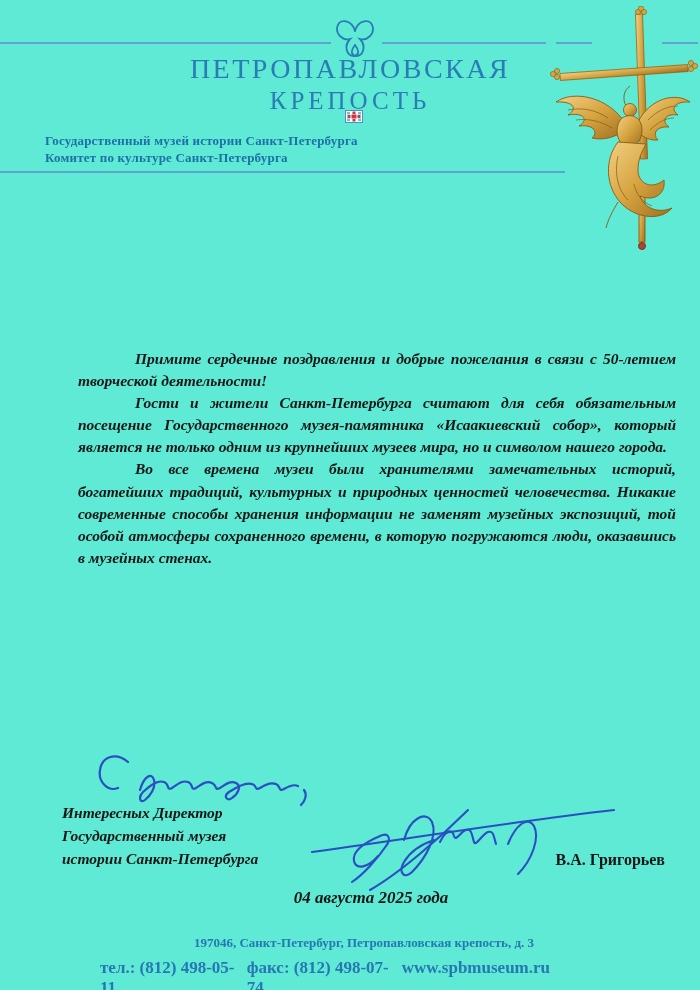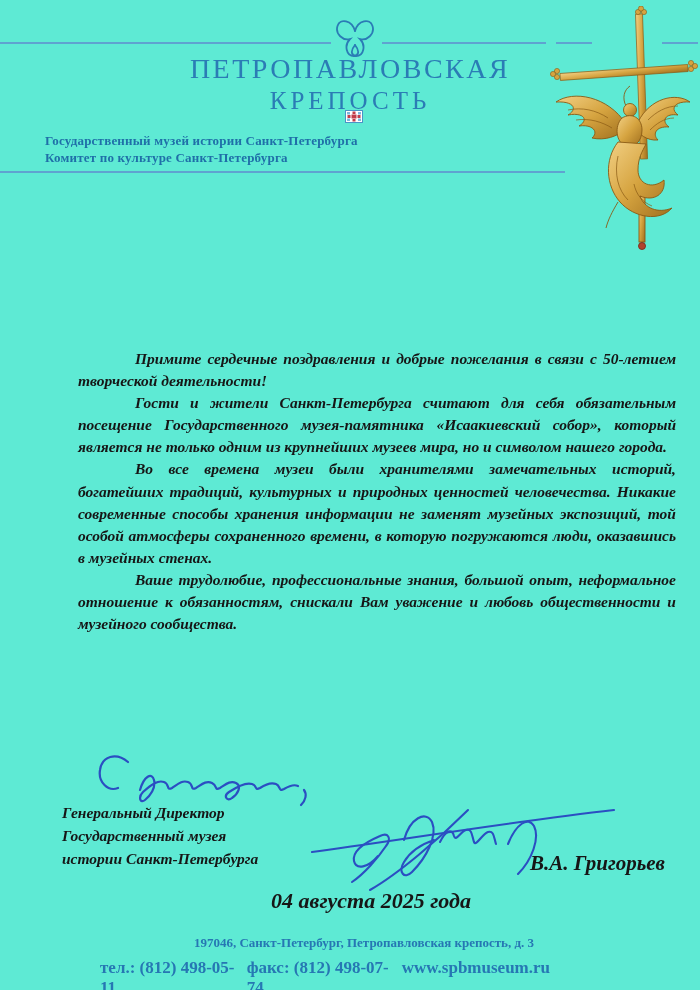--- a/index.html
+++ b/index.html
@@ -48,25 +48,25 @@
   .body-text p { margin:0; text-indent:57px; }
   
   .closing-hand { position:absolute; left:88px; top:750px; }
   .signer-title {
     position:absolute; left:62px; top:801px;
     font-size:15.5px; font-style:italic; font-weight:bold; line-height:23px;
   }
   .signature-scribble { position:absolute; left:308px; top:776px; }
   .signer-name {
     position:absolute; left:430px; top:851px; width:235px; text-align:right;
-    font-size:21px; font-style:italic; font-weight:bold;
+    font-size:16px; font-weight:bold;
   }
   .date-line {
     position:absolute; top:888px; left:42px; right:0; text-align:center;
-    font-size:22px; font-style:italic; font-weight:bold;
+    font-size:17px; font-style:italic; font-weight:bold;
   }
   
   .footer-address {
     position:absolute; top:935px; left:0; right:0; text-align:center;
     font-size:13px; font-weight:bold; color:#2677b3;margin-left:28px;
   }
   .footer-contacts {
     position:absolute; top:958px; left:100px; right:150px;
     display:flex; justify-content:flex-end;
     font-size:17px; font-weight:bold; color:#2677b3;
@@ -150,33 +150,32 @@
       <path d="M70,150 C66,168 70,184 80,194 M104,200 C94,196 88,188 86,178" fill="none" stroke-width="0.7"></path>
     </g>
   </svg>
 
 
 
   <div class="body-text">
     <p>Примите сердечные поздравления и добрые пожелания в связи с 50-летием творческой деятельности!</p>
     <p>Гости и жители Санкт-Петербурга считают для себя обязательным посещение Государственного музея-памятника «Исаакиевский собор», который является не только одним из крупнейших музеев мира, но и символом нашего города.</p>
     <p>Во все времена музеи были хранителями замечательных историй, богатейших традиций, культурных и природных ценностей человечества. Никакие современные способы хранения информации не заменят музейных экспозиций, той особой атмосферы сохраненного времени, в которую погружаются люди, оказавшись в музейных стенах.</p>
-    <p>Ваше трудолюбие, профессиональные знания, большой опыт, неформальное отношение к обязанностям, снискали Вам уважение и любовь общественности и музейного сообщества.</p>
   </div>
 
   <svg class="closing-hand" width="235" height="58" viewBox="0 0 235 58" aria-label="С уважением,">
     <g class="ink" stroke-width="2.2">
       <path d="M40,12 C28,2 14,6 12,20 C10,32 20,42 30,38"></path>
       <path d="M52,40 C56,26 64,22 66,30 C68,38 62,46 57,50 C52,54 50,47 55,42 C64,34 70,30 76,32 C82,34 78,41 84,38 C90,34 94,30 100,32 C106,34 102,41 108,38 C113,35 118,30 124,33 C130,36 126,41 132,38 C137,35 142,30 148,33 C154,36 150,44 144,48 C139,52 135,46 141,42 C150,36 158,32 164,34 C170,36 166,41 172,38 C178,34 183,32 188,34 C193,36 190,42 196,39 C201,36 206,34 210,36"></path>
       <path d="M216,40 C219,44 218,50 213,55"></path>
     </g>
   </svg>
 
   <div class="signer-title">
-    <div>Генеральный Директор</div>
+    <div>Интересных Директор</div>
     <div>Государственный музея</div>
     <div>истории Санкт-Петербурга</div>
   </div>
 
   <svg class="signature-scribble" width="310" height="118" viewBox="0 0 310 118">
     <g class="ink" stroke-width="2.1">
       <path d="M4,76 C80,66 200,46 306,34"></path>
       <path d="M160,34 C130,64 90,98 62,114"></path>
       <path d="M70,80 C60,92 48,94 46,85 C44,75 58,66 72,60 C80,56 84,62 78,70 C70,82 56,98 44,106"></path>
       <path d="M96,64 C102,42 118,34 124,46 C130,60 118,82 104,96 C96,104 90,96 96,86 C102,76 114,68 126,64"></path>

